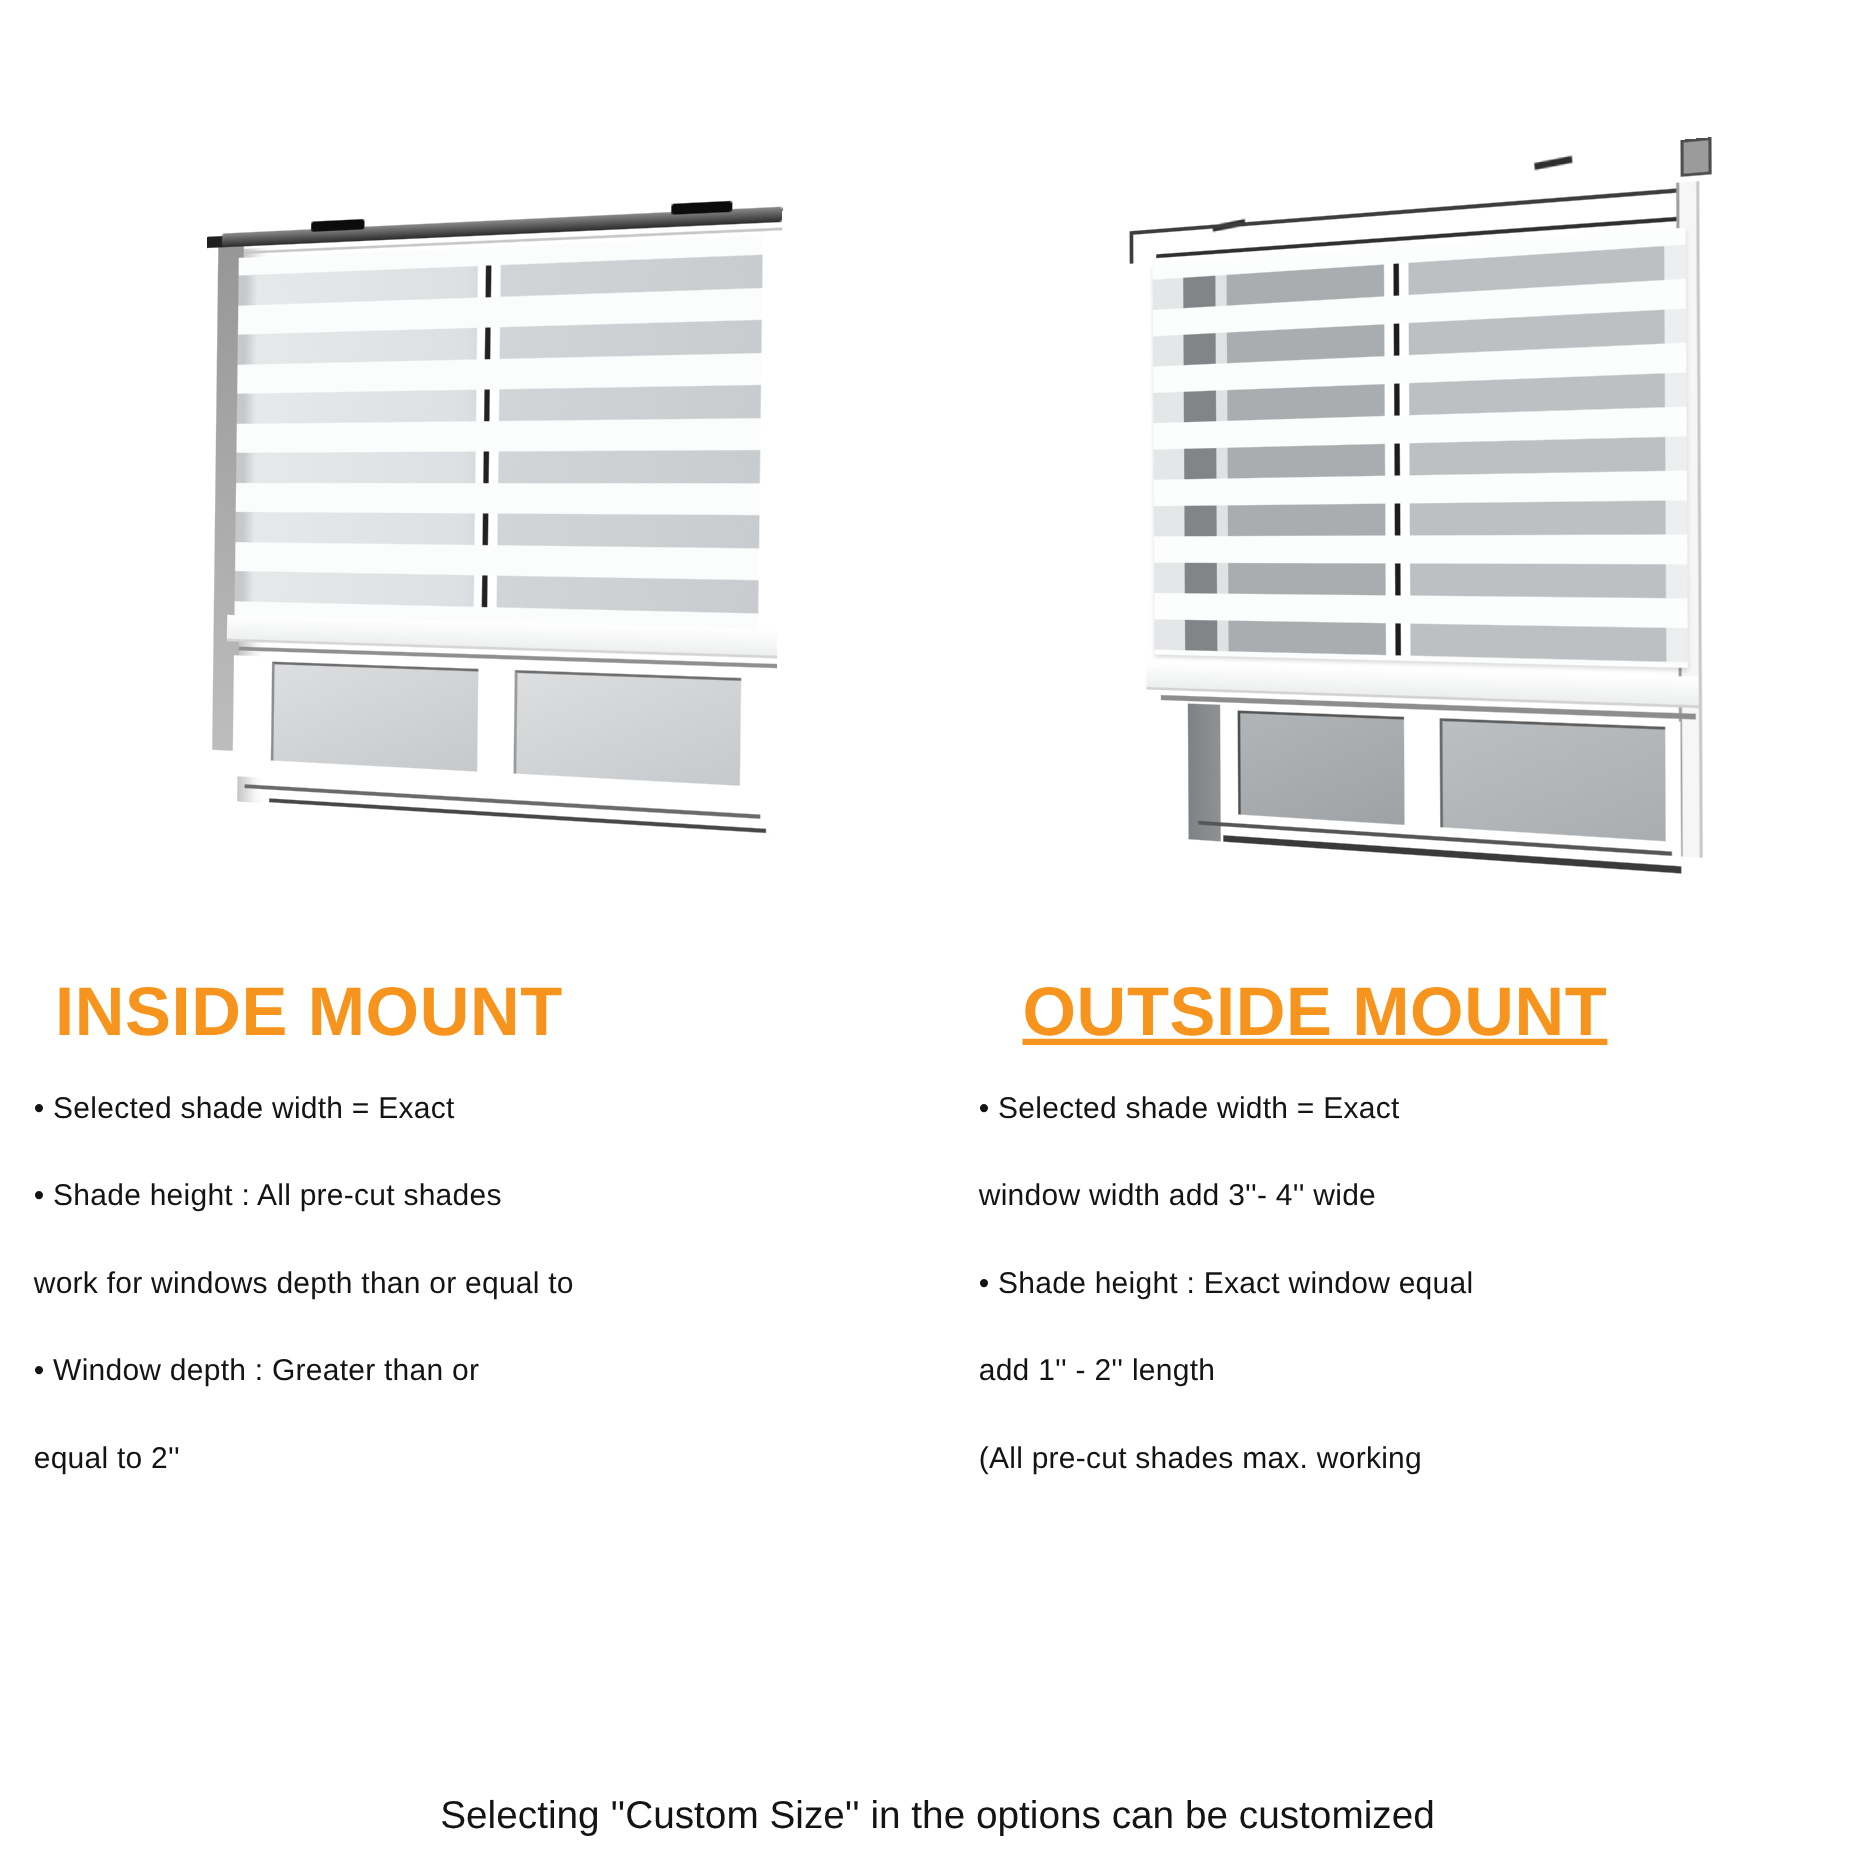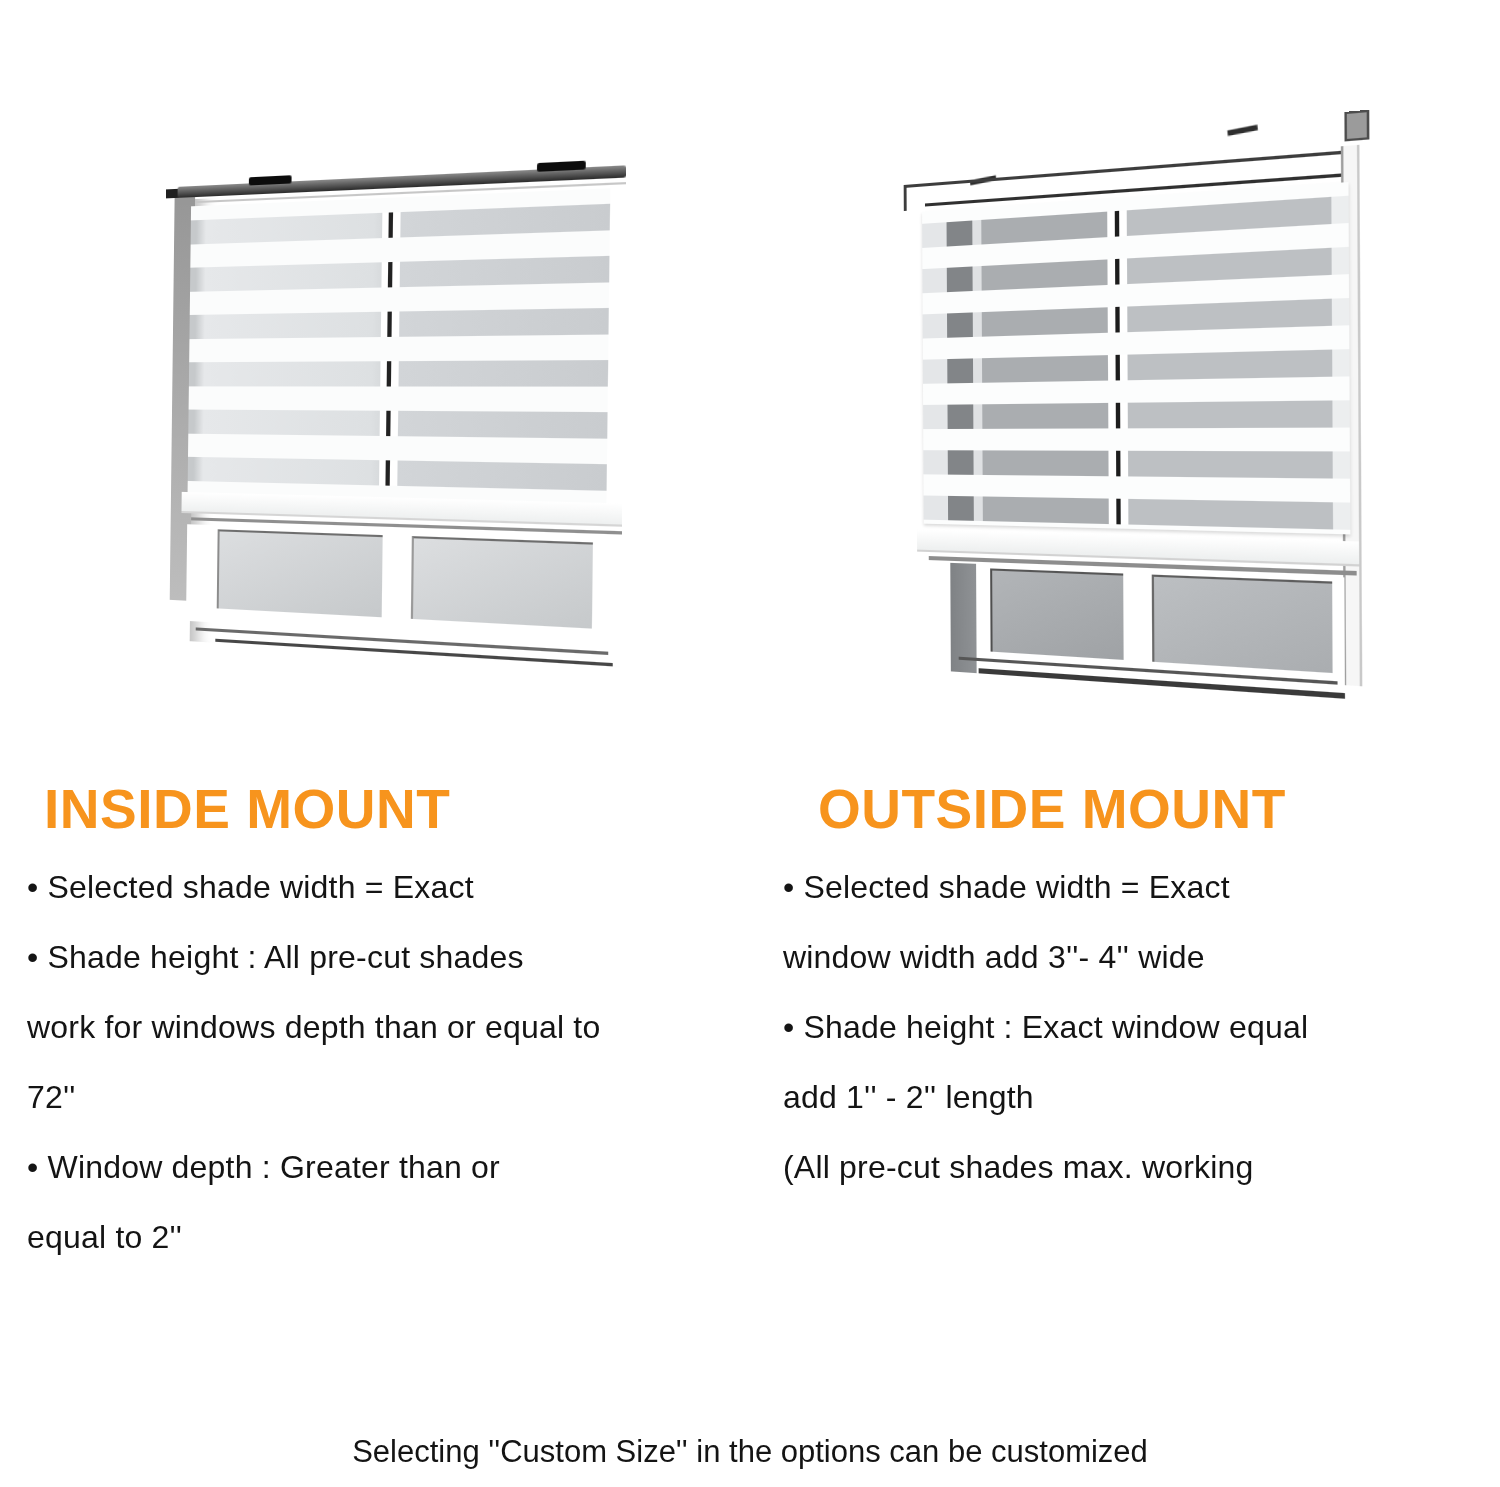--- a/index.html
+++ b/index.html
@@ -84,25 +84,25 @@
   .rw-pane-r{left:calc(50% + 14px);right:10px;top:4px;bottom:22px;background:linear-gradient(155deg,#bcbfc2,#aaadb0);border-top:2px solid #5e5e5e;border-left:2px solid #6a6a6a;}
   .rw-sill{left:8px;right:6px;bottom:12px;height:3px;background:#565656;}
   .rw-sill2{left:28px;right:0;bottom:0;height:5px;background:#3a3a3a;}
 
   
   .mount-heading{
     position:absolute;color:var(--accent);font-size:55px;font-weight:bold;
     letter-spacing:.5px;line-height:62px;white-space:nowrap;
   }
   .heading-inside{left:44px;top:778px;}
-  .heading-outside{left:818px;top:778px;}
+  .heading-outside{left:818px;top:778px;text-decoration:underline;}
 
   .bullet-col{
     position:absolute;top:852px;color:var(--body-text);
-    font-size:32px;line-height:70px;letter-spacing:.2px;
+    font-size:24px;line-height:70px;letter-spacing:.2px;
   }
   .col-inside{left:27px;width:710px;}
   .col-outside{left:783px;width:700px;}
   .text-line{white-space:nowrap;}
 
   .footer-note{
     position:absolute;left:0;top:1430px;width:1500px;text-align:center;
     color:var(--body-text);font-size:31px;line-height:44px;
   }
 </style>
@@ -170,21 +170,20 @@
     </div>
   </div>
 
   <div class="mount-heading heading-inside">INSIDE MOUNT</div>
   <div class="mount-heading heading-outside">OUTSIDE MOUNT</div>
 
   <div class="bullet-col col-inside">
     <div class="text-line">• Selected shade width = Exact</div>
     <div class="text-line">• Shade height : All pre-cut shades</div>
     <div class="text-line">work for windows depth than or equal to</div>
-    <div class="text-line">72''</div>
     <div class="text-line">• Window depth : Greater than or</div>
     <div class="text-line">equal to 2''</div>
   </div>
 
   <div class="bullet-col col-outside">
     <div class="text-line">• Selected shade width = Exact</div>
     <div class="text-line">window width add 3''- 4'' wide</div>
     <div class="text-line">• Shade height : Exact window equal</div>
     <div class="text-line">add 1'' - 2'' length</div>
     <div class="text-line">(All pre-cut shades max. working</div>

